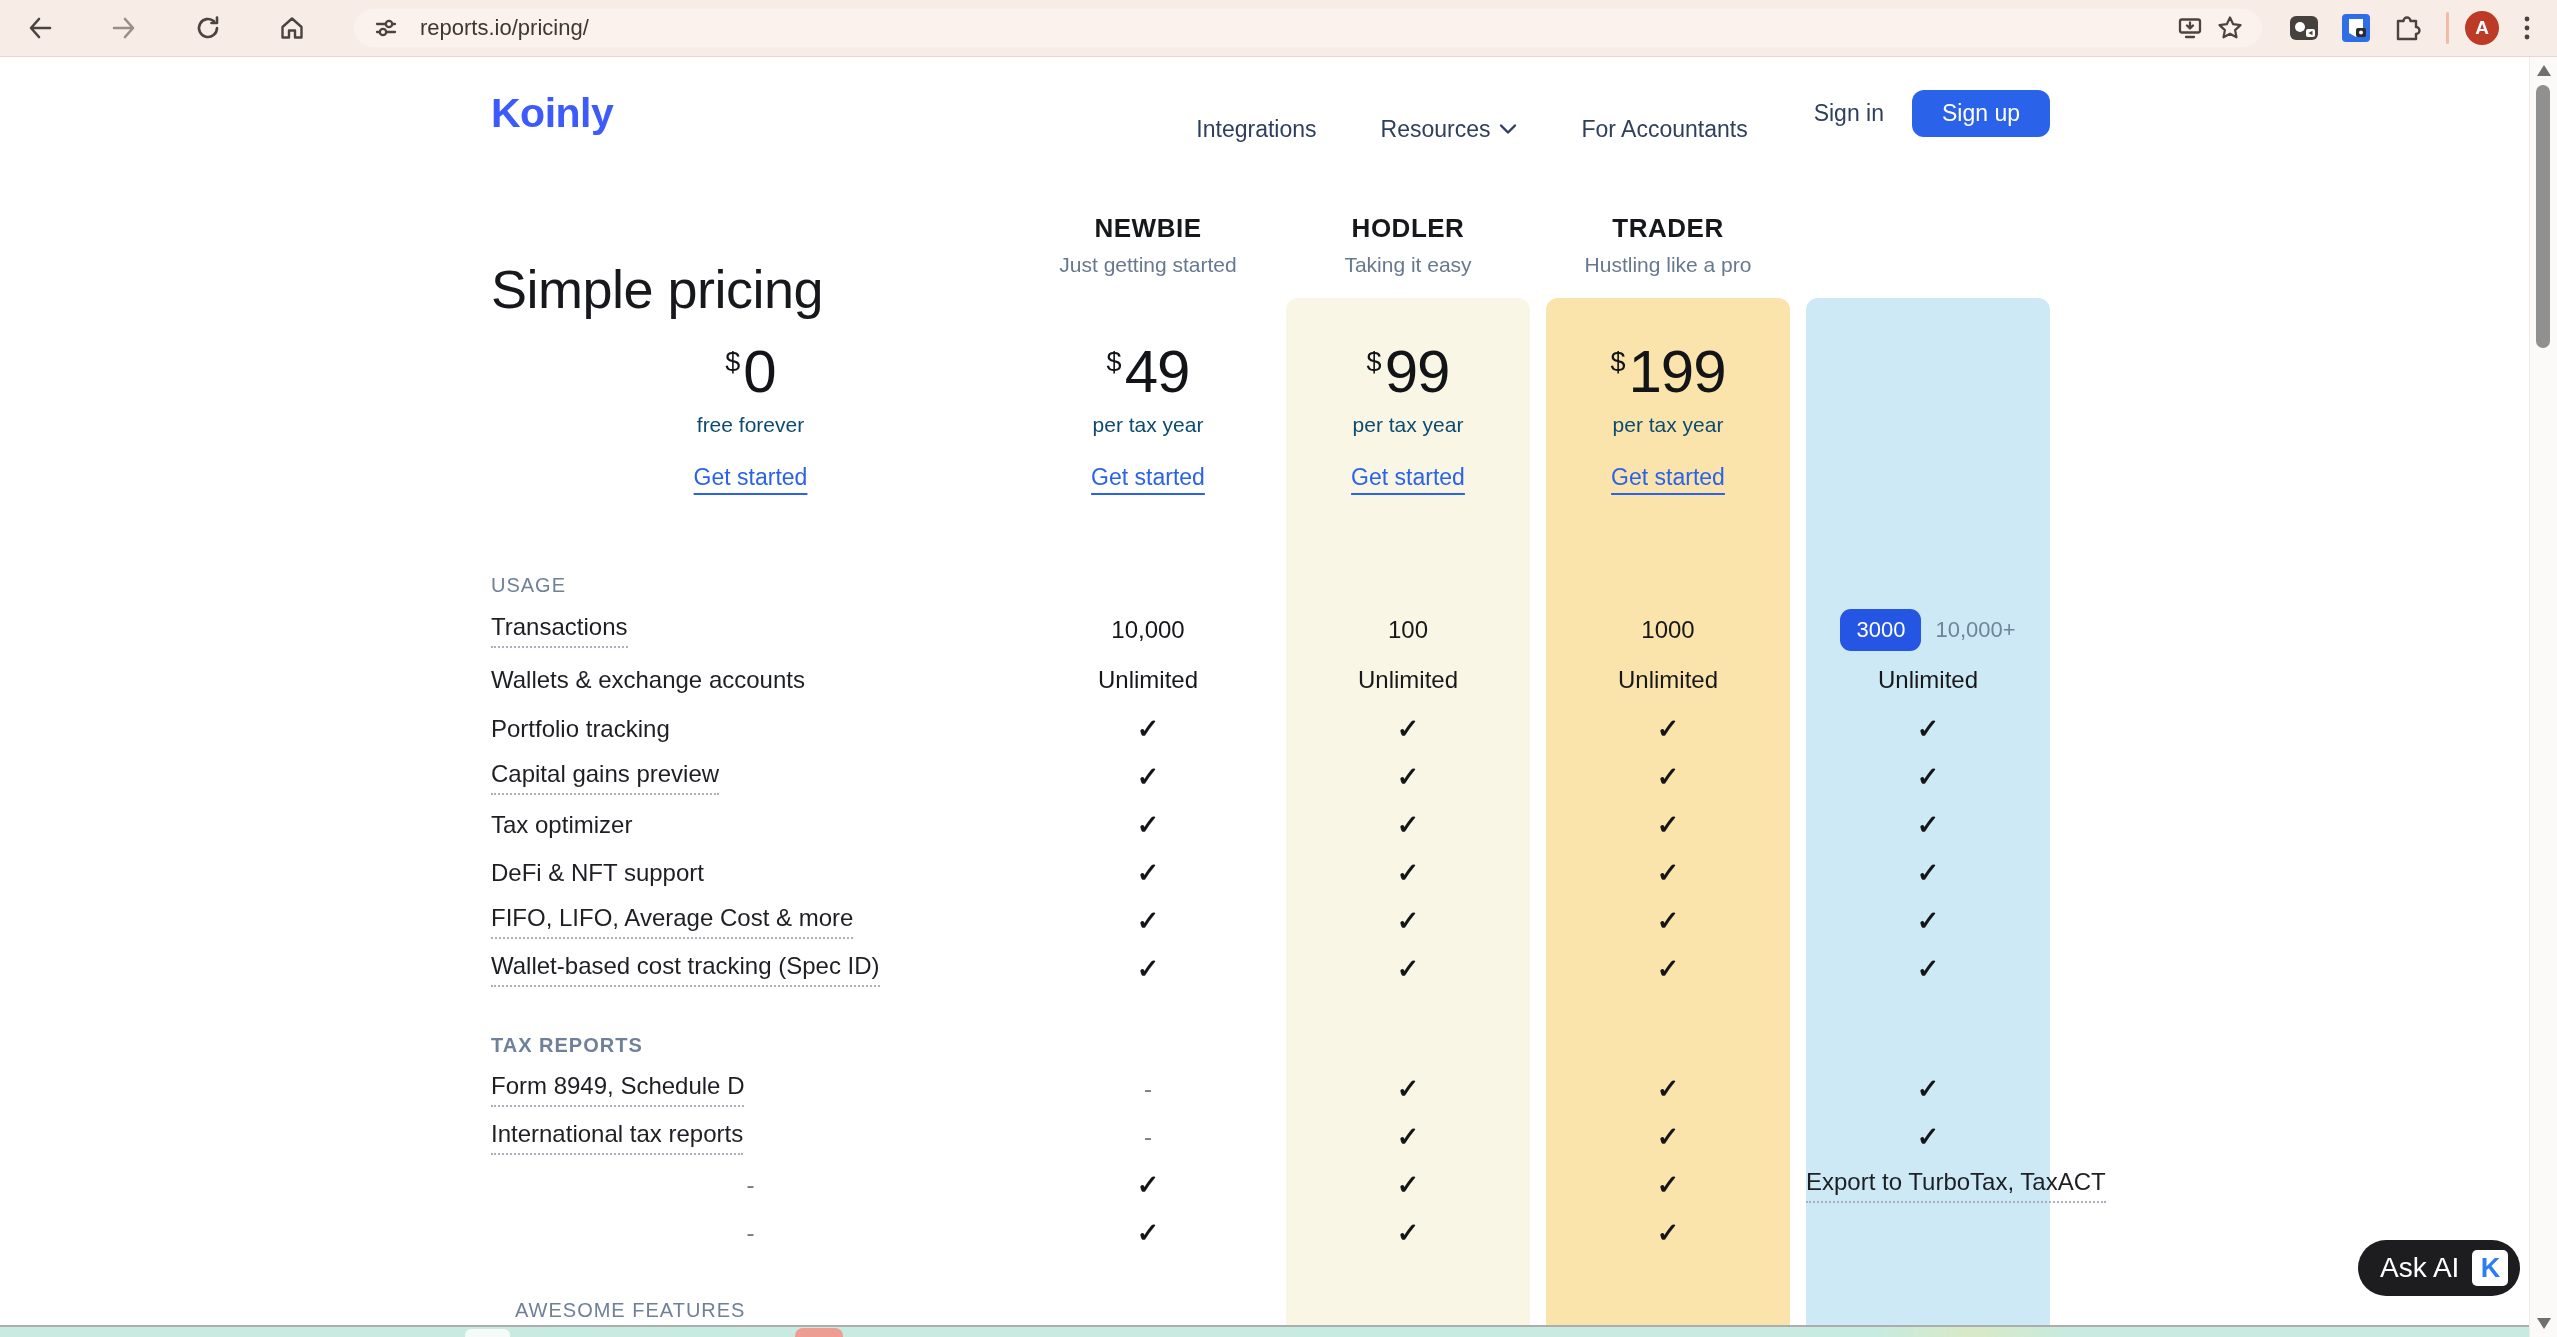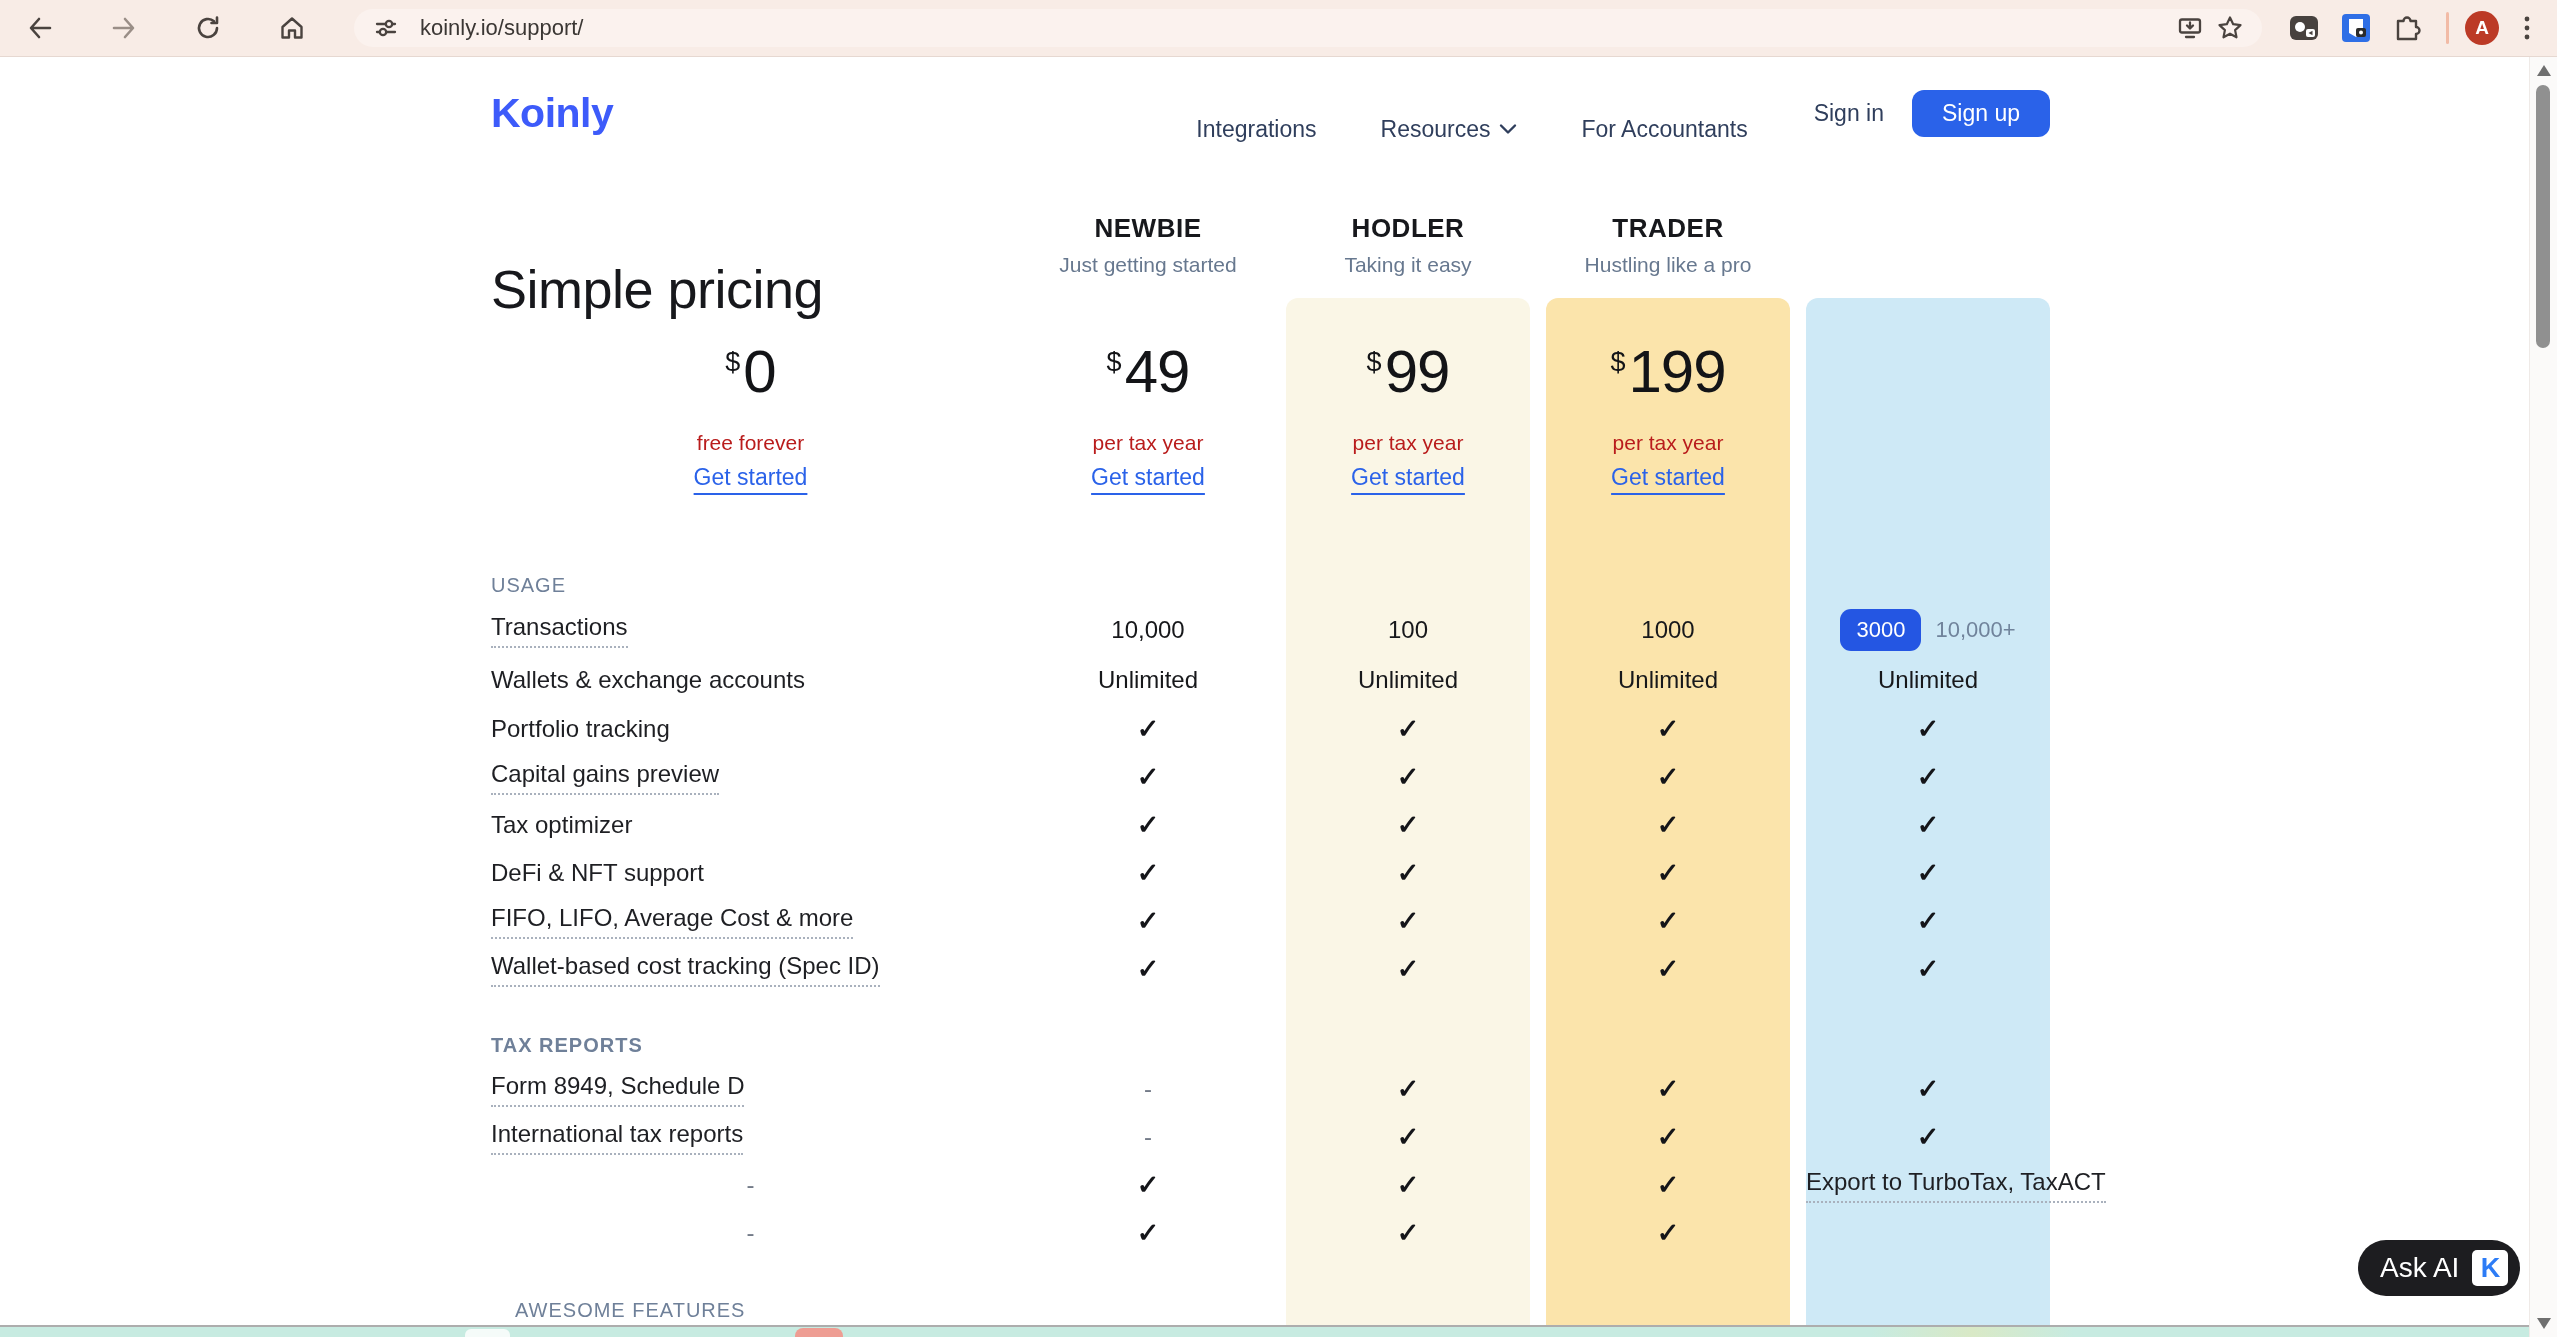--- a/index.html
+++ b/index.html
@@ -43,21 +43,21 @@
     grid-template-columns:519px 244px 244px 244px 244px;column-gap:16px;
     grid-template-rows:93px 152px 70px 45px 40px 50px 50px 48px 48px 48px 48px 48px 48px 32px 40px 48px 48px 48px 48px 33px 40px;}
   .gcell{display:flex;align-items:center;min-width:0;}
   .plan-head{flex-direction:column;justify-content:flex-start;padding-top:8px;align-items:center;}
   .plan-name{font-size:26px;font-weight:700;color:#17181C;letter-spacing:0.5px;}
   .plan-sub{margin-top:9px;font-size:21px;color:#67788F;white-space:nowrap;}
   .price-cell{flex-direction:column;justify-content:flex-start;padding-top:44px;align-items:center;}
   .price-line{display:flex;align-items:flex-start;color:#131417;}
   .cur{font-size:27px;font-weight:300;margin-top:5px;margin-right:3px;}
   .amount{font-size:60px;font-weight:300;line-height:1;letter-spacing:-1px;}
-  .price-note{margin-top:29px;font-size:21px;color:#b91c1c;}
+  .price-note{margin-top:11px;font-size:21px;color:#0c4a6e;}
   .cta-cell{justify-content:center;align-items:flex-start;padding-top:14px;}
   .get-started{font-size:23px;color:#2A62E9;text-decoration:underline;text-underline-offset:8px;
                text-decoration-thickness:2px;cursor:pointer;}
   .sec-head .sec-title{font-size:20px;color:#6F8099;letter-spacing:1px;}
   .row-label .label{font-size:24px;color:#1E1F23;white-space:nowrap;}
   .tip{border-bottom:2px dotted #A9B1BD;padding-bottom:5px;cursor:help;}
   .val-cell{justify-content:center;}
   .val-text{font-size:24px;color:#17181B;}
   .check{font-size:27px;color:#141519;font-weight:600;}
   .dash{font-size:24px;color:#737B88;}
@@ -115,21 +115,21 @@
   </div>
 
   <div class="omnibox">
     <span class="omni-btn">
       <svg width="26" height="26" viewBox="0 0 26 26">
         <path d="M4 9 H22 M4 17 H22" stroke="#4A433F" stroke-width="2.3" stroke-linecap="round"></path>
         <circle cx="16" cy="9" r="3.2" fill="#FBF2EE" stroke="#4A433F" stroke-width="2.3"></circle>
         <circle cx="10" cy="17" r="3.2" fill="#FBF2EE" stroke="#4A433F" stroke-width="2.3"></circle>
       </svg>
     </span>
-    <span class="url-text">koinly.io/support/</span>
+    <span class="url-text">reports.io/pricing/</span>
     <span class="omni-spacer"></span>
     <span class="omni-btn">
       <svg width="28" height="28" viewBox="0 0 28 28">
         <rect x="4" y="5.5" width="20" height="13" rx="2" fill="none" stroke="#4A433F" stroke-width="2.3"></rect>
         <path d="M14 8.5 V14 M11 11.5 L14 14.5 L17 11.5" fill="none" stroke="#4A433F" stroke-width="2.3" stroke-linecap="round" stroke-linejoin="round"></path>
         <path d="M10 23 H18" stroke="#4A433F" stroke-width="2.3" stroke-linecap="round"></path>
       </svg>
     </span>
     <span class="omni-btn">
       <svg width="28" height="28" viewBox="0 0 28 28">

